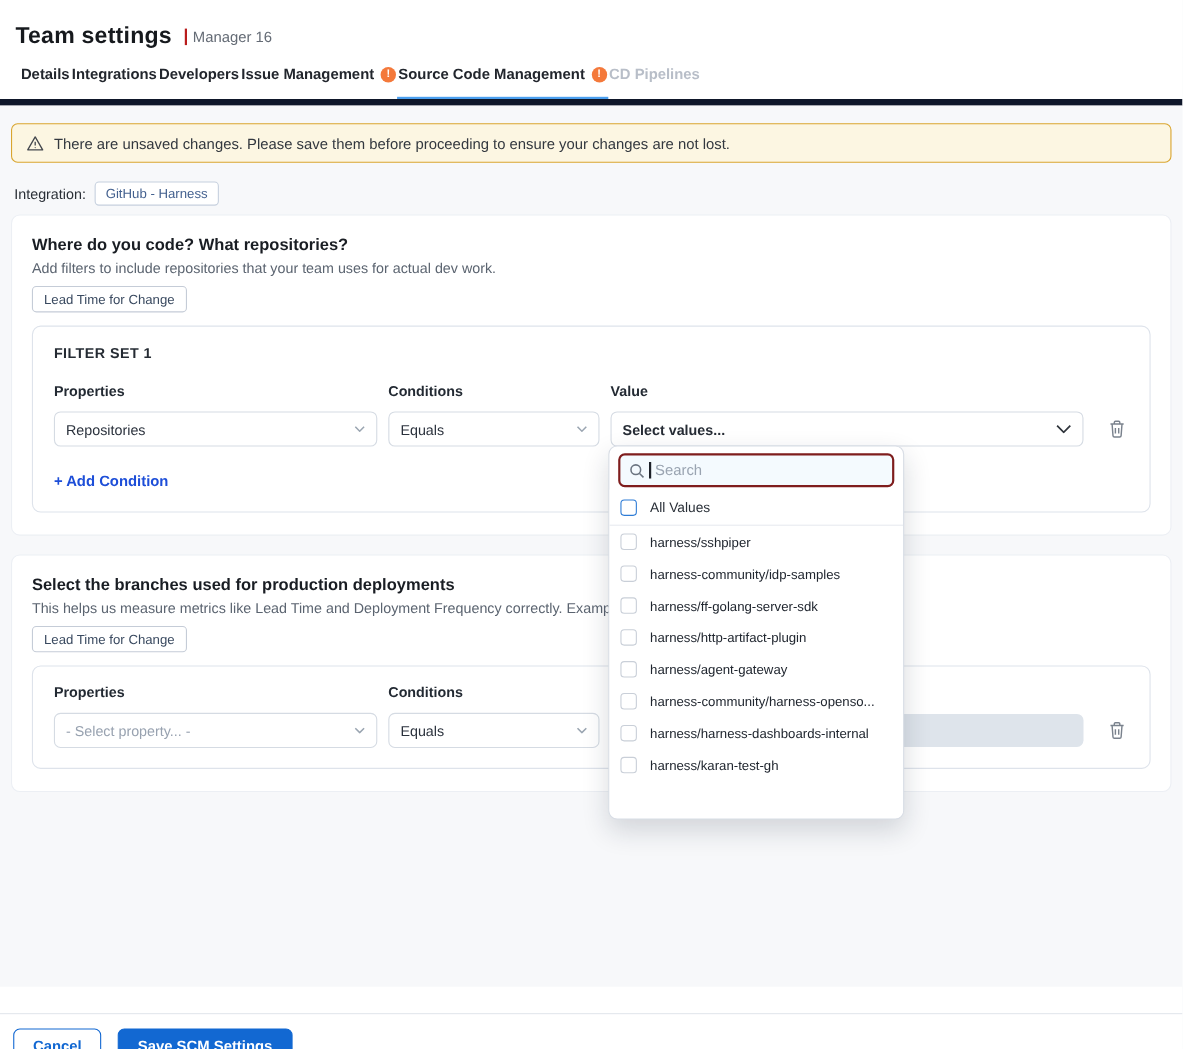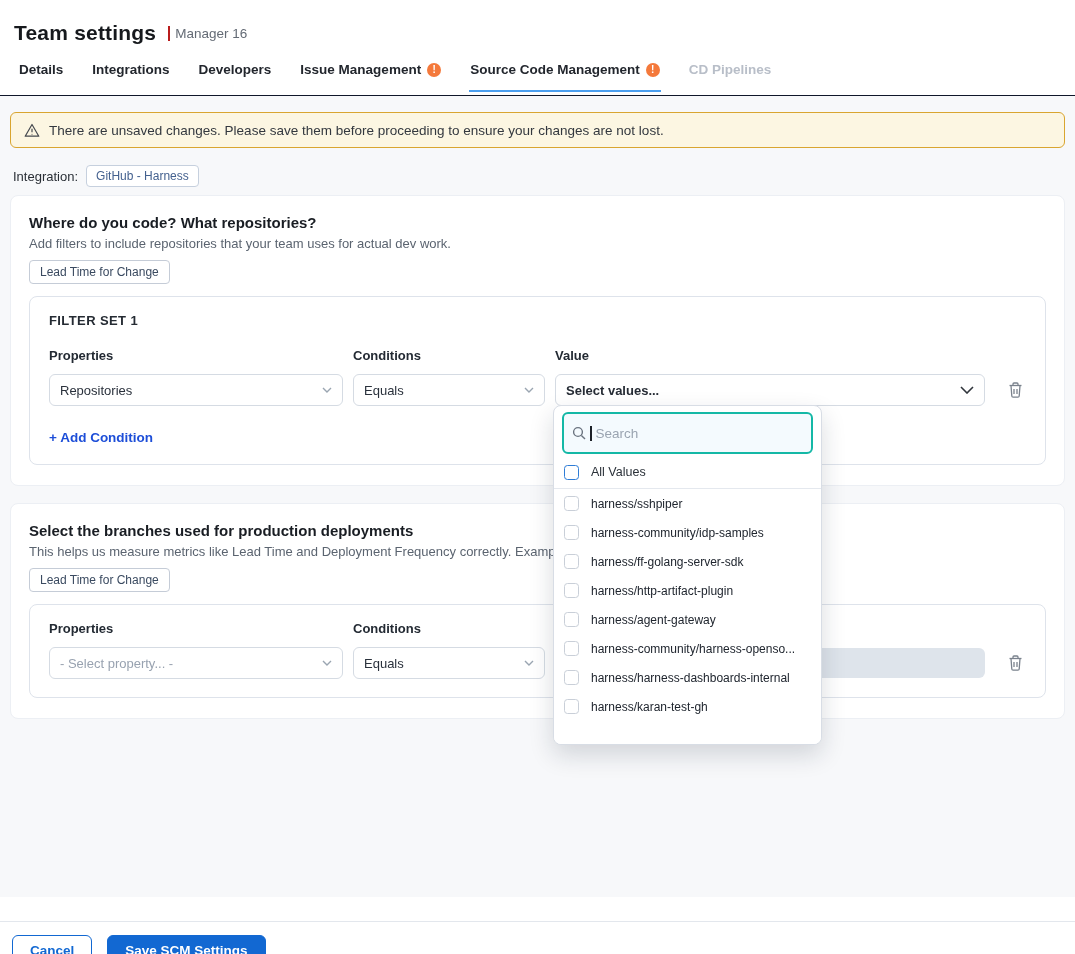--- a/index.html
+++ b/index.html
@@ -6,21 +6,21 @@
   html,body { width:1075px; }
   body {
     height:954px; background:#fff; position:relative; overflow:hidden;
     font-family:"Liberation Sans","DejaVu Sans",sans-serif; color:#20242b;
   }
   
   .header { height:52px; padding:14px 14px 0; display:flex; align-items:center; background:#fff; }
   .page-title { font-size:21px; font-weight:bold; color:#16191d; letter-spacing:.2px; }
   .page-subtitle { margin-left:12px; padding-left:5px; border-left:2px solid #b91c1c; font-size:13.5px; color:#646b75; }
   
-  .tabs { height:44px; display:flex; gap:27px; padding:0 18px; align-items:flex-start; background:#fff; border-bottom:1px solid #0f172a; }
+  .tabs { height:44px; display:flex; padding:0 18px; align-items:flex-end; background:#fff; border-bottom:6px solid #0f172a; }
   .tab { display:flex; align-items:center; gap:6px; padding:10px 1px 13px; font-size:13.5px; font-weight:bold; color:#22262d; cursor:pointer; border-bottom:2.5px solid transparent; }
   .tab.active { border-bottom-color:#4b9fef; }
   .tab.disabled { color:#b8bec8; }
   .tab-badge { width:14px; height:14px; border-radius:50%; background:#f4793b; color:#fff; font-size:10px; font-weight:bold; display:flex; align-items:center; justify-content:center; line-height:1; }
   
   .main { height:801px; background:#f7f8fa; padding:16px 10px 0; overflow:hidden; }
   .banner { height:36px; border:1px solid #d9a52f; background:#fcf6e2; border-radius:6px; display:flex; align-items:center; gap:9px; padding:0 13px; }
   .banner-text { font-size:13.5px; color:#33383f; }
   .warn-icon { display:flex; }
   .integration-row { margin:17px 3px 0; display:flex; align-items:center; gap:8px; }
@@ -48,21 +48,21 @@
   .trash-btn { margin-left:20px; background:none; border:none; cursor:pointer; display:flex; color:#7a828d; padding:2px; }
   .add-condition { margin-top:24px; font-size:13.5px; font-weight:bold; color:#1d4ed8; cursor:pointer; display:inline-block; }
   .disabled-input { height:30px; background:#dee4eb; border-radius:6px; }
   
   .footer { height:57px; background:#fff; border-top:1px solid #e3e7ed; padding:13px 12px; display:flex; align-items:center; gap:15px;margin-top:24px; }
   .btn { font-size:13.5px; font-weight:bold; border-radius:6px; cursor:pointer; padding:7px 17px; font-family:inherit; }
   .btn-secondary { background:#fff; color:#1268d2; border:1.5px solid #1268d2; }
   .btn-primary { background:#1268d2; color:#fff; border:1px solid #1268d2; }
   
   .popup { position:absolute; left:553px; top:405px; width:269px; height:340px; background:#fff; border:1px solid #d8dde5; border-radius:8px; box-shadow:0 10px 24px rgba(20,30,50,.16); overflow:hidden; z-index:10; }
-  .search-wrap { margin:6px 8px 0; height:42px; border:2px solid #14b8a6; background:#f4fafe; border-radius:6px; display:flex; align-items:center; gap:4px; padding:0 8px; }
+  .search-wrap { margin:6px 8px 0; height:31px; border:2px solid #7f1d1d; background:#f4fafe; border-radius:6px; display:flex; align-items:center; gap:4px; padding:0 8px; }
   .search-icon { display:flex; color:#6b7480; }
   .caret { width:1.5px; height:15px; background:#1d2128; }
   .search-ph { font-size:13.5px; color:#9aa4b1; }
   .opt-row { height:29px; display:flex; align-items:center; padding:0 10px; cursor:pointer; background:#fff; }
   .opt-row.all { height:33px; border-bottom:1px solid #e4e8ee; margin-top:2px; }
   .cbx { width:15px; height:15px; border:1px solid #c9cfd8; border-radius:3.5px; background:#fff; margin-right:12px; flex:none; }
   .cbx.blue { border:1.7px solid #2e7cd6; }
   .opt-label { font-size:12px; color:#20262f; }
   .opt-row.all .opt-label { font-size:12.5px; color:#2a3038; }
 </style>

